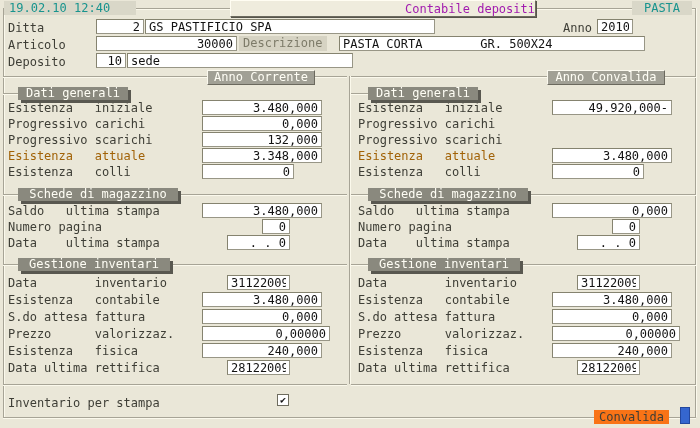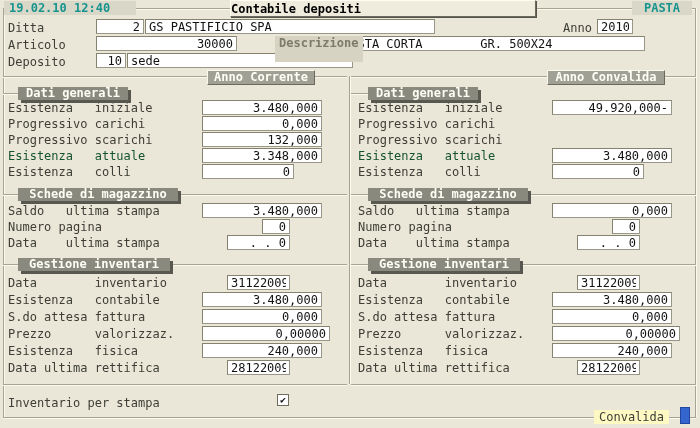--- a/index.html
+++ b/index.html
@@ -7,54 +7,54 @@
     position:relative;width:700px;height:428px;
     background:#eae7d8;overflow:hidden;
     font-family:"DejaVu Sans Mono","Liberation Mono",monospace;
     font-size:12px;color:#3e3e36;
   }
   
   .hline{position:absolute;height:1px;background:#a7a496;box-shadow:0 1px 0 #fbf9ec;z-index:1;}
   .vline{position:absolute;width:1px;background:#a7a496;box-shadow:1px 0 0 #fbf9ec;z-index:1;}
   
   .lbl{position:absolute;white-space:pre;line-height:14px;z-index:2;}
-  .blue{color:#14532d;}
+  .blue{color:#a16207;}
   
   .in{
     position:absolute;box-sizing:border-box;height:15px;z-index:2;
     background:#ffffff;border:1px solid #989686;
     border-top-color:#85836f;border-left-color:#85836f;
     font-family:inherit;font-size:12px;color:#121212;
     padding:0 3px;outline:none;white-space:pre;
   }
   .num{text-align:right;}
   
-  .chip{position:absolute;z-index:3;line-height:13px;white-space:pre;font-weight:bold;}
+  .chip{position:absolute;z-index:3;line-height:13px;white-space:pre;}
   .tealchip{background:#d9d7c8;color:#18948e;padding:0 5px;height:14px;line-height:14px;}
   .titlechip{
-    background:#efecdd;color:#000000;text-align:left;height:17px;line-height:17px;
+    background:#efecdd;color:#a21caf;text-align:right;height:17px;line-height:17px;
     border:1px solid;border-color:#fffdf2 #6c6a5f #6c6a5f #fffdf2;
     box-shadow:1px 1px 0 #55544a;box-sizing:border-box;
   }
   .sectionchip{
     background:#8a897e;color:#fffef5;text-align:center;height:13px;
     box-shadow:3px 3px 0 #595850;
   }
   .annochip{
     background:#a1a095;color:#fffef5;text-align:center;height:13px;box-sizing:content-box;
     border:1px solid;border-color:#fbf9ee #6b695e #6b695e #fbf9ee;
   }
-  .descchip{background:#d6d3c3;color:#7d7b69;height:26px;line-height:15px;padding-left:4px;box-sizing:border-box;margin-left:36px;}
+  .descchip{background:#d6d3c3;color:#7d7b69;height:15px;line-height:15px;padding-left:4px;box-sizing:border-box;}
   
   .cb{
     position:absolute;width:12px;height:12px;background:#fff;z-index:2;
     border:1px solid #6e6c5e;box-sizing:border-box;
     font-size:10px;line-height:10px;text-align:center;color:#111;cursor:default;
   }
-  .convalida{position:absolute;z-index:3;background:#fef9c3;padding:0 5px;line-height:14px;}
+  .convalida{position:absolute;z-index:3;background:#f97316;padding:0 5px;line-height:14px;}
   .cursorblock{position:absolute;z-index:4;background:#3566cf;border:1px solid #23479e;box-sizing:border-box;}
 </style>
 </head>
 <body>
 
 <div class="screen">
 
   <div class="hline" style="left:3px;top:8px;width:693px;"></div>
   <div class="vline" style="left:3px;top:8px;height:409px;"></div>
   <div class="vline" style="left:695px;top:8px;height:409px;"></div>

